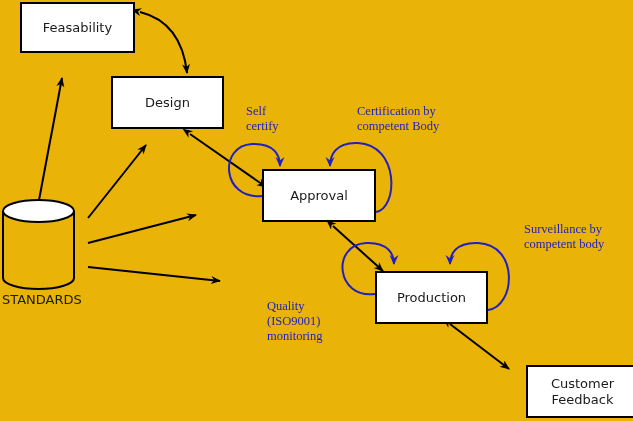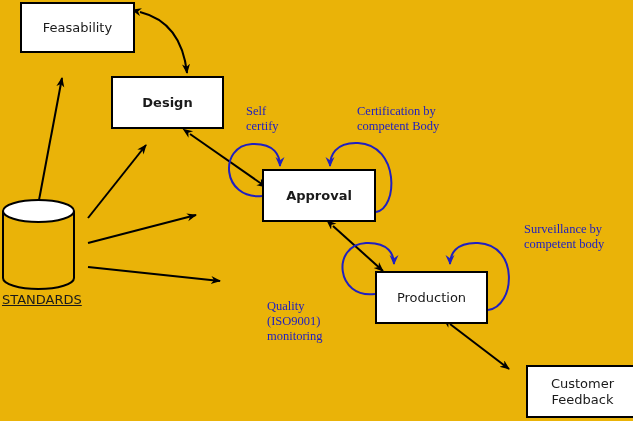--- a/index.html
+++ b/index.html
@@ -104,38 +104,38 @@
 
     <path d="M375,294 C336,299 331,245 366,243 C389,242 394,255 394,264" stroke="#2020c0" stroke-width="2" fill="none" marker-end="url(#arrow-blue)"></path>
 
     <path d="M488,310 C515,307 520,245 478,243 C455,242 450,255 450,264" stroke="#2020c0" stroke-width="2" fill="none" marker-end="url(#arrow-blue)"></path>
   </svg>
 
   <div class="node-box" style="left:20px; top:2px; width:115px; height:51px;">
     <span class="node-label">Feasability</span>
   </div>
 
-  <div class="node-box" style="left:111px; top:76px; width:113px; height:53px;font-weight:bold;">
+  <div class="node-box" style="left:111px; top:76px; width:113px; height:53px;">
     <span class="node-label">Design</span>
   </div>
 
-  <div class="node-box" style="left:262px; top:169px; width:114px; height:53px;font-weight:bold;">
+  <div class="node-box" style="left:262px; top:169px; width:114px; height:53px;">
     <span class="node-label">Approval</span>
   </div>
 
   <div class="node-box" style="left:375px; top:271px; width:113px; height:53px;">
     <span class="node-label">Production</span>
   </div>
 
   <div class="node-box" style="left:526px; top:365px; width:113px; height:53px;">
     <span class="node-label">Customer
 Feedback</span>
   </div>
 
-  <div class="store-label" style="left:2px; top:292px;text-decoration:underline;">STANDARDS</div>
+  <div class="store-label" style="left:2px; top:292px;">STANDARDS</div>
 
   <div class="annotation" style="left:246px; top:104px;">Self
 certify</div>
 
   <div class="annotation" style="left:524px; top:222px;">Surveillance by
 competent body</div>
 
   <div class="annotation" style="left:357px; top:104px;">Certification by
 competent Body</div>
 

